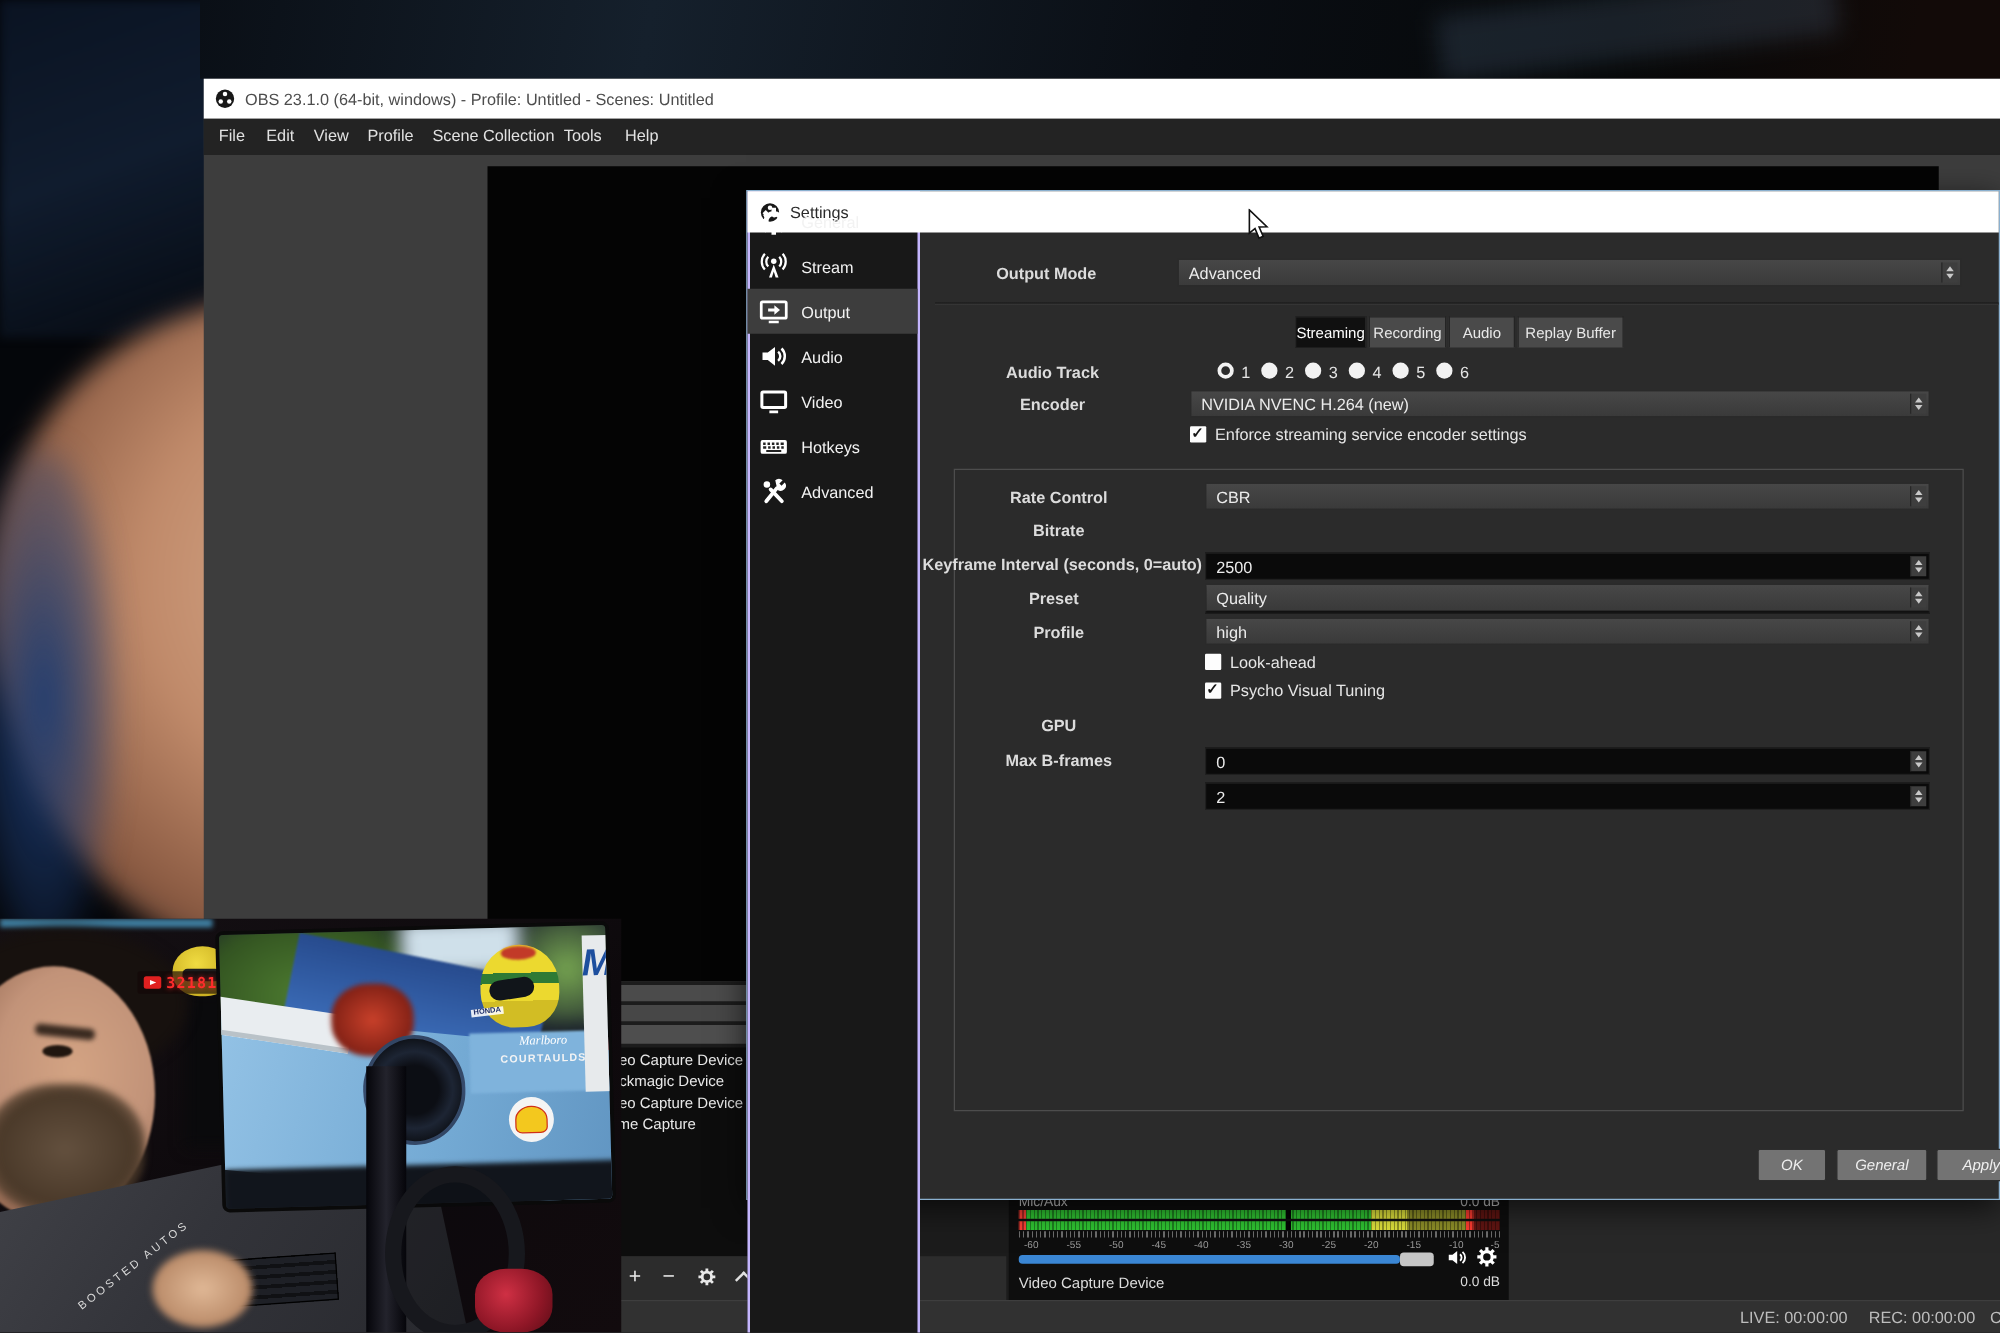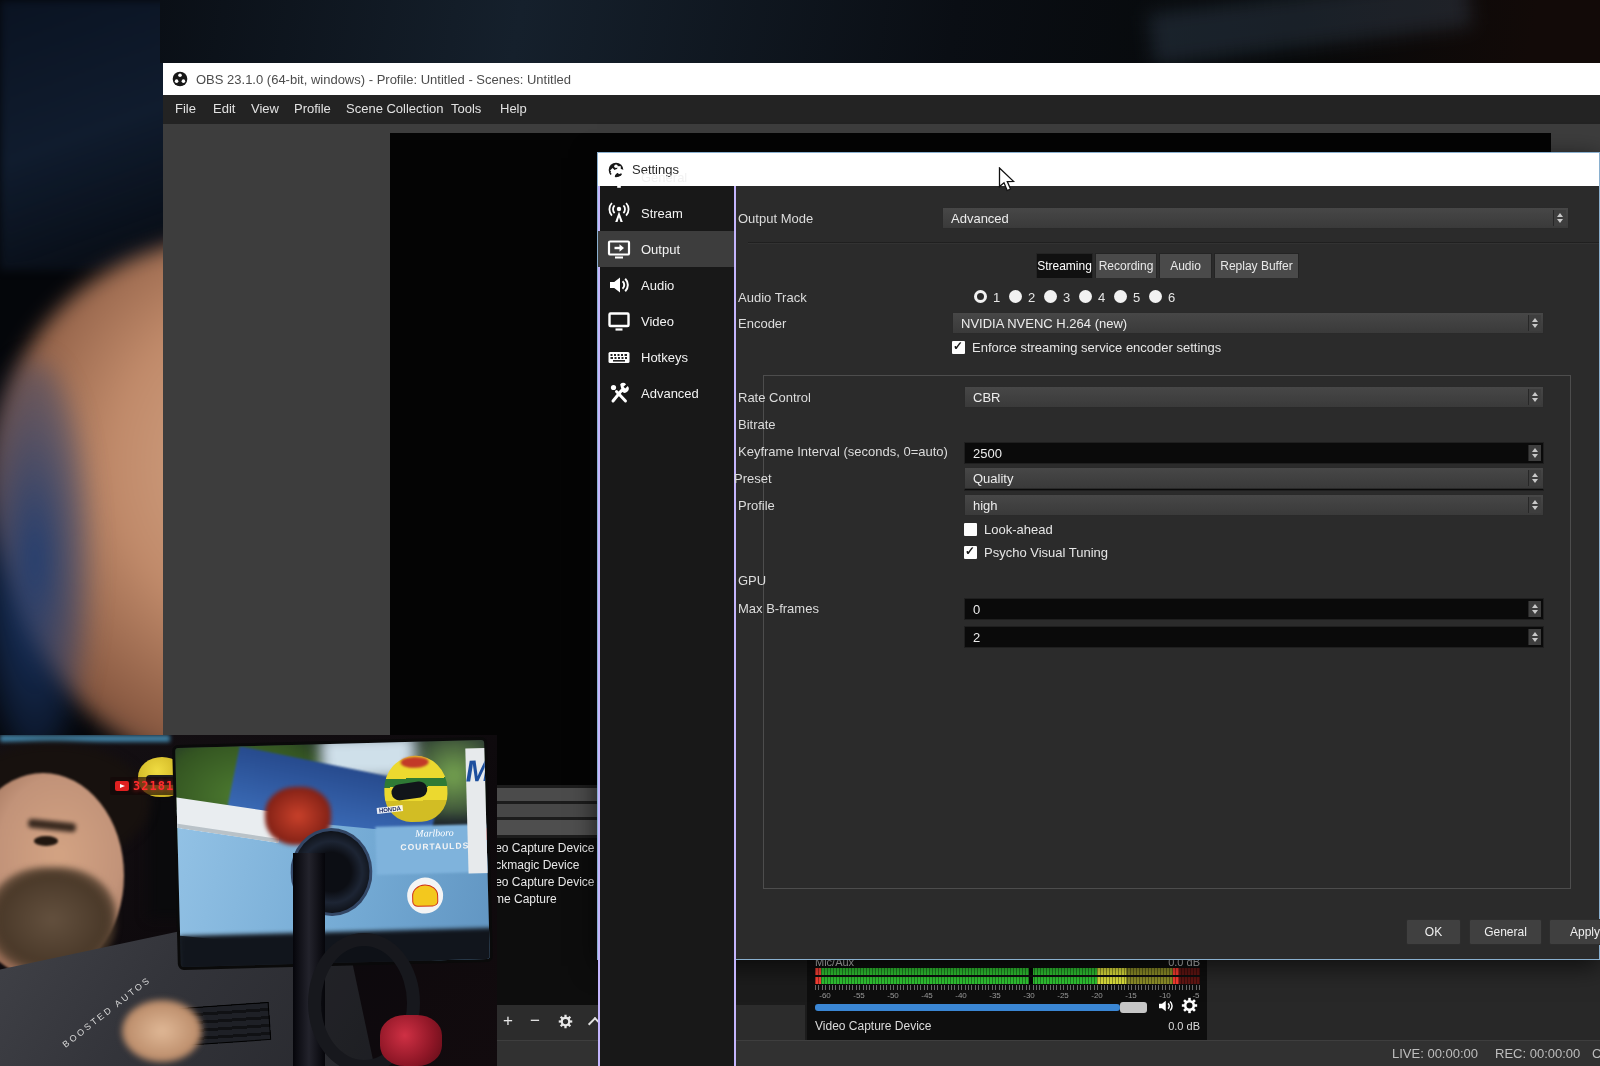--- a/index.html
+++ b/index.html
@@ -65,21 +65,21 @@
     border:1px solid #8ab0cf; box-shadow:0 6px 24px rgba(0,0,0,.65); }
   #dlg .dtitle { left:0; top:0; width:100%; height:33px; background:#ffffff;
     display:flex; align-items:center; padding-left:10px; gap:8px; }
   #dlg .dtitle .t { font-size:13px; color:#2a2a2a; }
   .sidebar { left:12px; top:44px; width:138px; height:936px; background:#181818; border:2px solid #c4b5fd; }
   .sbitem { position:absolute; left:0; width:136px; height:36px; display:flex; align-items:center; gap:9px; padding-left:8px; }
   .sbitem.sel { background:#3d3d3d; }
   .sbitem .lbl { font-size:13px; color:#f2f2f2; }
   .icn { width:26px; height:26px; display:flex; align-items:center; justify-content:center; flex:0 0 26px; }
 
-  .row-label { position:absolute; font-size:13px; color:#dcdcdc; text-align:left; white-space:nowrap; }
+  .row-label { position:absolute; font-size:13px; color:#dcdcdc; text-align:center; white-space:nowrap;font-weight:bold; }
   .control { position:absolute; height:22px; line-height:21px; font-size:13px; color:#ececec;
     padding-left:8px; overflow:hidden; white-space:nowrap; }
   .select { background:linear-gradient(#474747,#3a3a3a); border:1px solid #2a2a2a; }
   .input  { background:#0a0a0a; border:1px solid #1f1f1f;margin-top:29px; }
   .spin { position:absolute; right:2px; top:2px; bottom:2px; width:13px; background:#3e3e3e;
     border-left:1px solid #272727; display:flex; flex-direction:column; align-items:center; justify-content:center; gap:2px; }
   .spin i { display:block; width:0; height:0; border:3px solid transparent; }
   .spin i.up { border-bottom:4px solid #c9c9c9; }
   .spin i.dn { border-top:4px solid #c9c9c9; }
 
@@ -93,22 +93,22 @@
     border-radius:1px; flex:0 0 13px; }
   .cb.checked::after { content:"\2713"; position:absolute; left:1px; top:-2px; font-size:12px;
     font-weight:bold; color:#151515; }
   .cbrow { position:absolute; display:flex; align-items:center; gap:7px; font-size:13px; color:#e6e6e6; }
   .radio { width:13px; height:13px; border-radius:50%; background:#f2f2f2; display:inline-block; }
   .radio.sel { background:#2b2b2b; border:3px solid #f2f2f2; }
   .rlbl { font-size:13px; color:#e6e6e6; }
 
   .groupbox { position:absolute; left:165px; top:222px; width:808px; height:514px;
     border:1px solid #4d4d4d; }
-  .btn { position:absolute; top:766px; height:26px; background:#404040; border:1px solid #2d2d2d;
-    border-radius:2px; color:#efefef; font-size:12px; text-align:center; line-height:24px; }
+  .btn { position:absolute; top:766px; height:26px; background:#737373; border:1px solid #2d2d2d;
+    border-radius:2px; color:#efefef; font-size:12px; text-align:center; line-height:24px;font-style:italic; }
 
   
   #cam { left:0; top:735px; width:497px; height:331px; overflow:hidden;
     background:linear-gradient(150deg,#151014 0%,#0d090c 55%,#120b0e 100%); }
   .cam-topstreak { left:0; top:0; width:170px; height:7px; background:#3f7ea0; filter:blur(2px); }
   .hair { left:-45px; top:8px; width:195px; height:120px; border-radius:50%; background:#17110e; filter:blur(5px); }
   .face { left:-38px; top:38px; width:162px; height:205px; border-radius:50%;
     background:radial-gradient(ellipse at 60% 40%, #d3a383 0%, #c2937а 45%, #8a5f49 85%);
     background:radial-gradient(ellipse at 60% 40%, #d3a383 0%, #c29379 45%, #8a5f49 85%);
     filter:blur(1px); }

